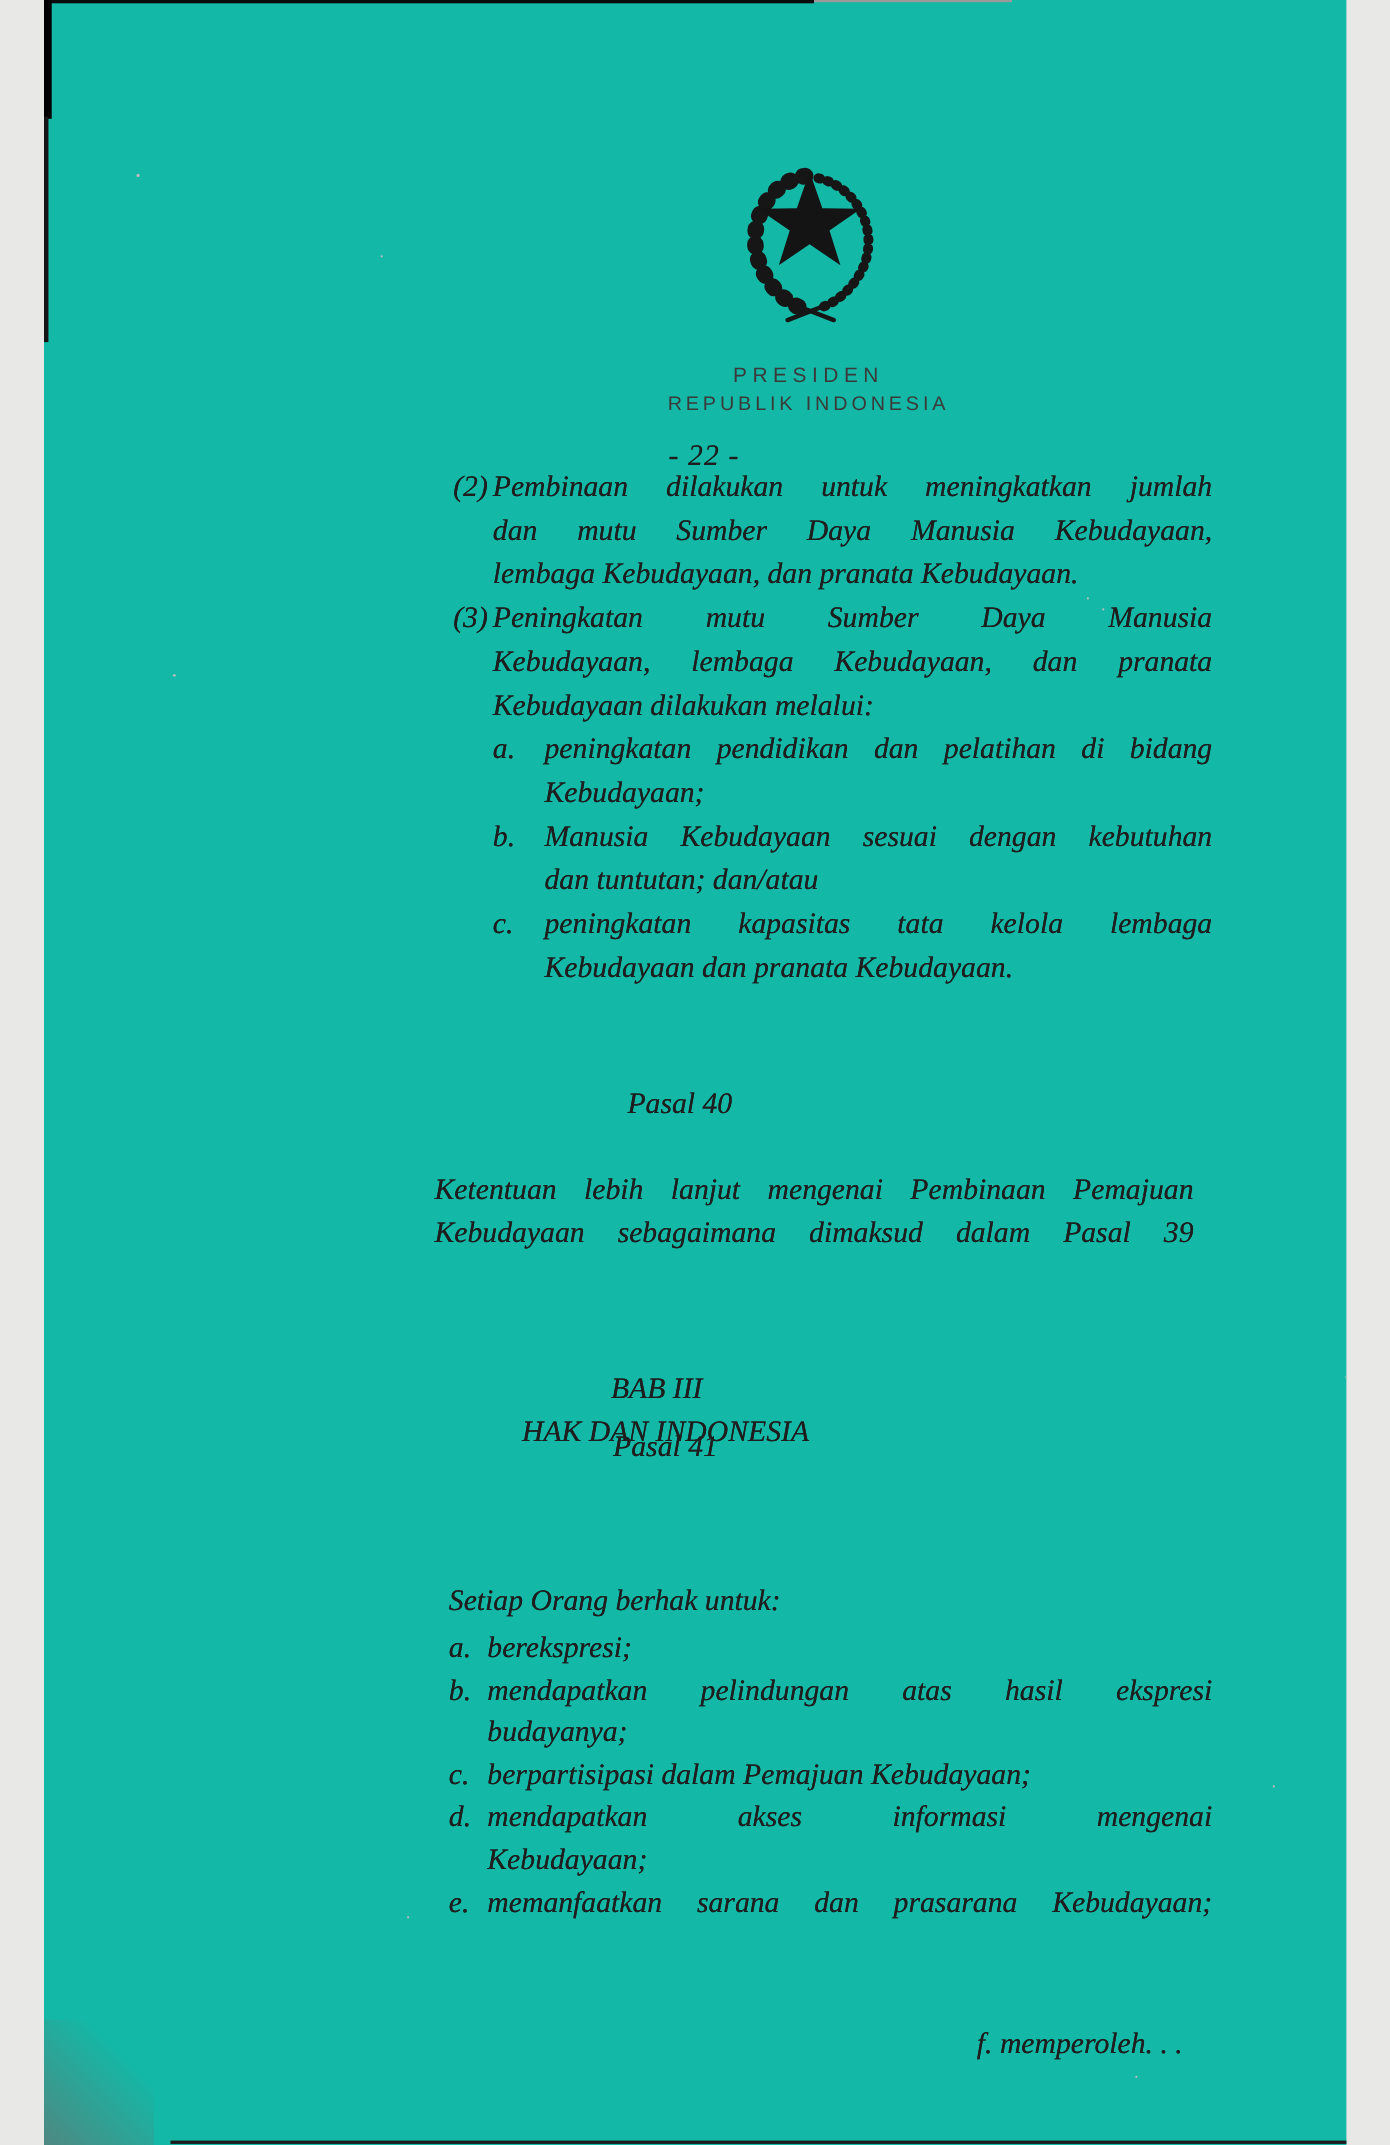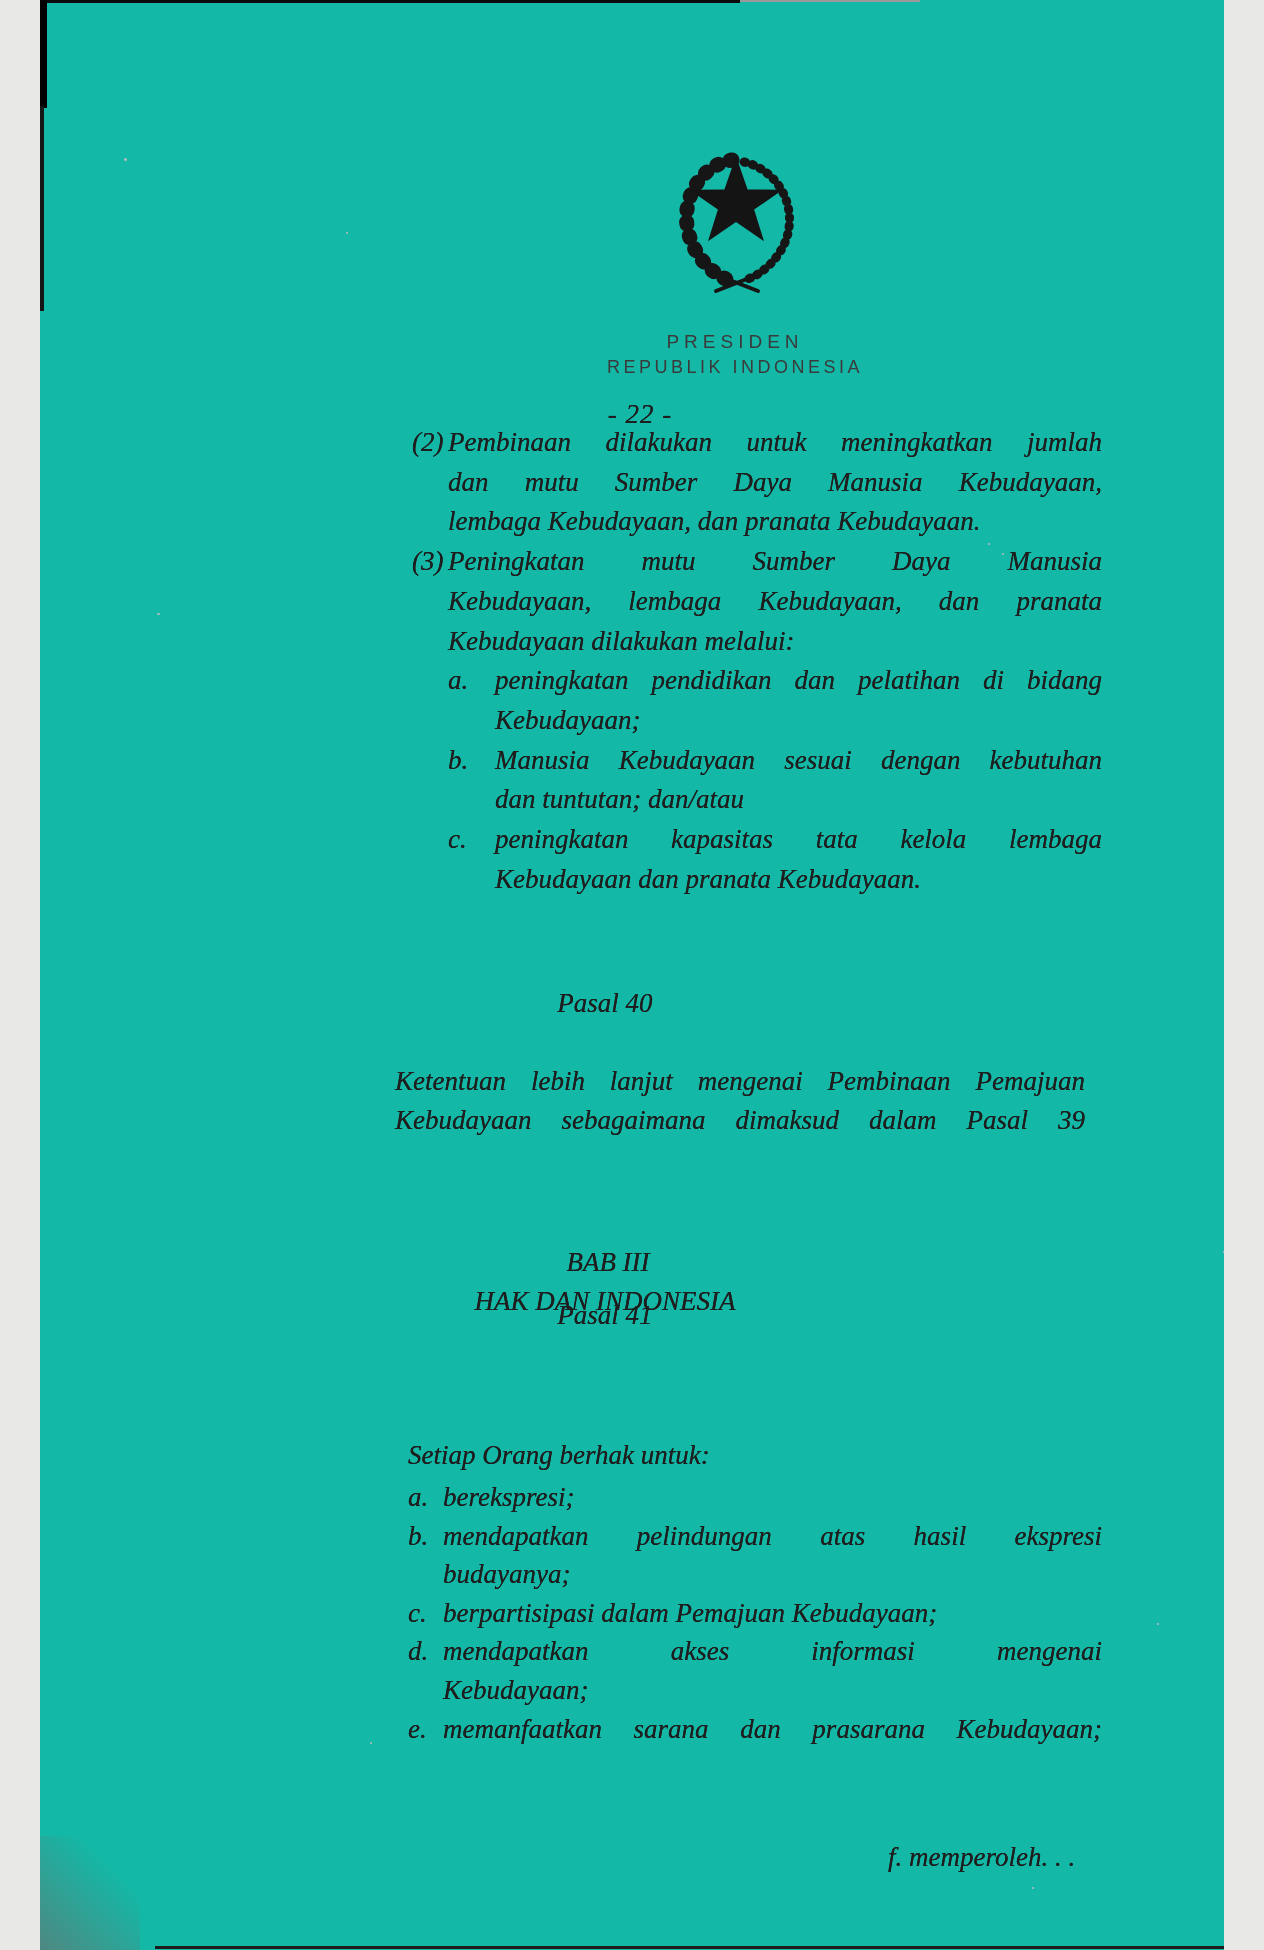--- a/index.html
+++ b/index.html
@@ -21,23 +21,23 @@
   .bodytext{font-size:27px;text-shadow:0 0 .4px currentColor;font-style:italic;}
   .blockA{position:absolute;left:372px;top:423px;width:690px;line-height:39.7px;}
   .row{display:flex;}
   .mk{width:36px;flex:none;}
   .bd{flex:1;min-width:0;}
   .sub{display:flex;}
   .sl{width:47px;flex:none;}
   .jl{text-align:justify;text-align-last:justify;}
   .ll{text-align-last:left;}
   .h-center{position:absolute;text-align:center;}
-  .h40{left:445px;top:988px;width:240px;}
+  .h40{left:458px;top:988px;width:240px;}
   .p40{position:absolute;left:355px;top:1062px;width:690px;line-height:39px;}
-  .hbab{left:418px;top:1247px;width:300px;}
+  .hbab{left:407px;top:1247px;width:300px;}
   .hbabsub{left:380px;top:1286px;width:370px;}
   .h41{left:445px;top:1300px;width:240px;}
   .intro41{position:absolute;left:368px;top:1440px;width:500px;}
   .list41{position:absolute;left:368px;top:1478px;width:694px;line-height:38.6px;}
   .lt{width:35px;flex:none;}
   .catch{position:absolute;left:848px;top:1842px;width:260px;}
   
   .edge-top{position:absolute;left:0;top:0;width:700px;height:3px;background:#0b0b0b;}
   .edge-top2{position:absolute;left:700px;top:0;width:180px;height:2px;background:#9a9a9a;}
   .edge-left1{position:absolute;left:0;top:0;width:7px;height:108px;background:#000;}

